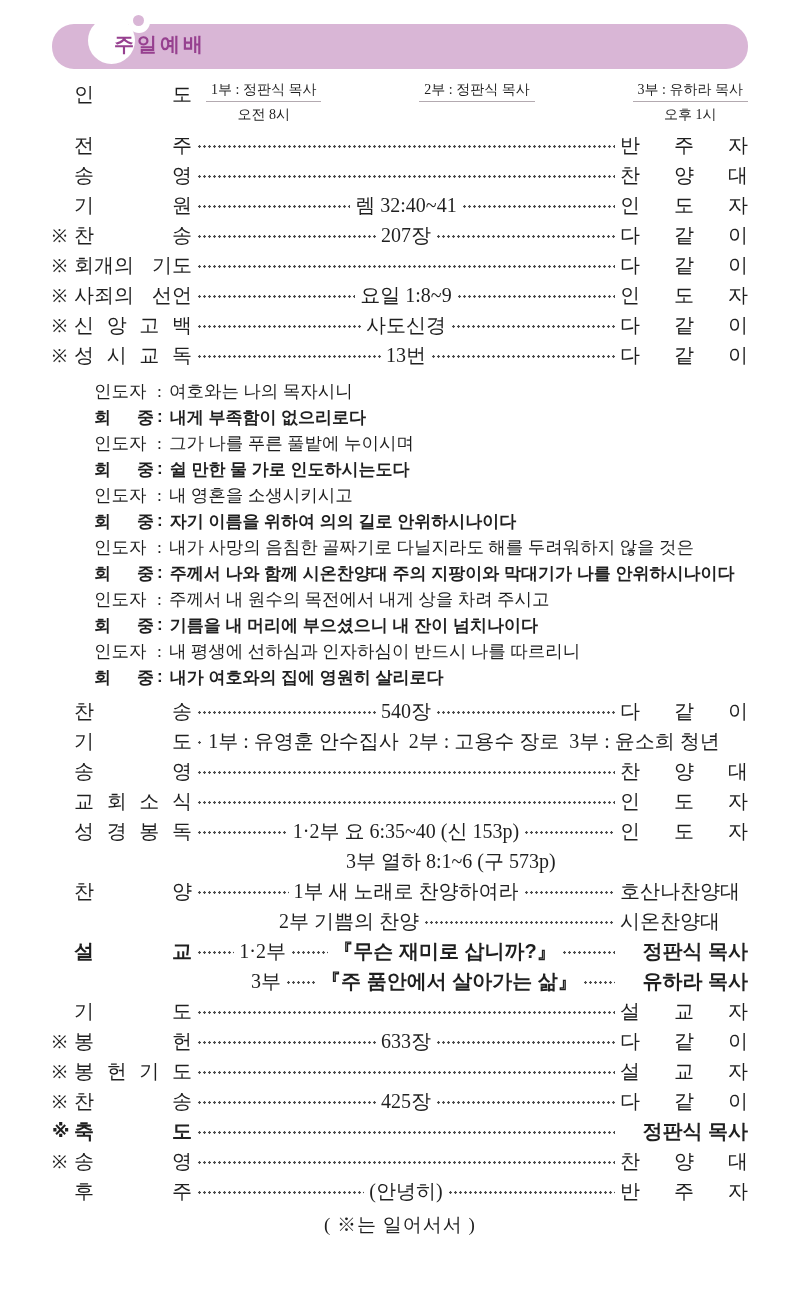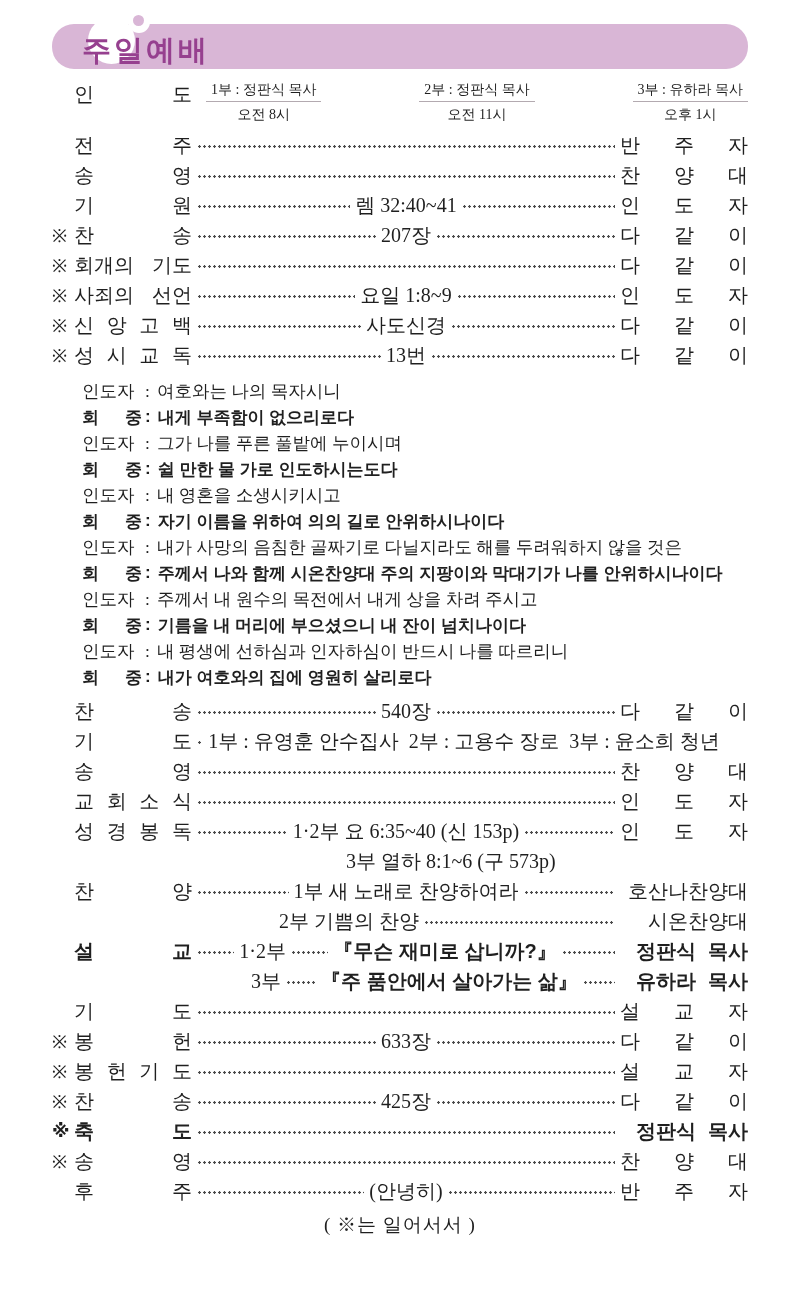--- a/index.html
+++ b/index.html
@@ -5,46 +5,46 @@
   :root { --bar:#d9b6d6; --title:#96408f; --dots:#4a4a4a; --ink:#1f1f1f; }
   * { box-sizing:border-box; margin:0; padding:0; }
   html,body { width:800px; height:1300px; overflow:hidden; background:#fff; }
   body { color:var(--ink); font-family:"Liberation Serif","DejaVu Serif",serif; }
   .page { padding:24px 52px 0; }
 
   .hbar { position:relative; height:45px; background:var(--bar); border-radius:22px; margin-bottom:12px; }
   .deco-c { position:absolute; left:36px; top:-7px; width:47px; height:47px; background:#fff; border-radius:50%; }
   .deco-r { position:absolute; left:76px; top:-13px; width:22px; height:22px; background:#fff; border-radius:50%; }
   .deco-ri { position:absolute; left:5px; top:4px; width:11px; height:11px; background:var(--bar); border-radius:50%; }
-  .htitle { position:absolute; left:30px; top:7px; z-index:2; font-family:"Liberation Sans","DejaVu Sans",sans-serif;
-            font-weight:800; font-size:29px; letter-spacing:3px; color:var(--title); }
+  .htitle { position:absolute; left:62px; top:7px; z-index:2; font-family:"Liberation Sans","DejaVu Sans",sans-serif;
+            font-weight:800; font-size:20px; letter-spacing:3px; color:var(--title); }
 
   .leaders { display:flex; align-items:flex-start; margin:2px 0 6px; }
   .marker { width:22px; flex:none; font-size:18px; }
   .label { width:118px; flex:none; display:flex; justify-content:space-between; font-size:20px; }
   .sessions { flex:1; display:flex; justify-content:space-between; padding-left:14px; }
   .session { text-align:center; font-size:14px; }
   .s-name { padding:0 5px 2px; border-bottom:1.5px solid #b3aab0; }
   .s-time { padding-top:4px; }
 
   .row { display:flex; align-items:center; height:30px; font-size:20px; }
   .lead { flex:1; align-self:stretch; margin:0 5px;
           background-image:radial-gradient(circle, var(--dots) 1.1px, rgba(0,0,0,0) 1.45px);
           background-size:5px 5px; background-repeat:repeat-x; background-position:0 56%; }
   .sp { flex:1; }
   .ctr { white-space:pre; }
   .gb { font-family:"Liberation Sans","DejaVu Sans",sans-serif; font-weight:700;text-align:right; }
   .right { width:128px; flex:none; font-size:20px; }
   .rj { display:flex; justify-content:space-between; }
-  .rr { text-align:right; white-space:nowrap;font-family:Liberation Mono, monospace; }
+  .rr { white-space:nowrap; }
   .bold .marker, .bold .label { font-family:"Liberation Sans","DejaVu Sans",sans-serif; font-weight:700; }
 
   .psalm { padding:8px 0 6px 30px; }
   .pline { display:flex; align-items:center; height:26px; font-size:17.5px; }
-  .speaker { width:60px; flex:none; display:flex; justify-content:space-between; }
+  .speaker { width:60px; flex:none; display:flex; justify-content:space-between;margin-left:12px; }
   .colon { padding:0 7px 0 3px; }
   .pb { font-family:"Liberation Sans","DejaVu Sans",sans-serif; font-weight:700; font-size:17px; }
 
   .hymn { text-align:center; font-size:19px; line-height:26px; padding-right:70px; }
   .footer { text-align:center; font-size:19px; margin-top:6px; letter-spacing:1px; }
 </style>
 </head>
 <body>
 
 <div class="page">
@@ -63,21 +63,20 @@
         <span>인</span>
         <span>도</span>
       </div>
       <div class="sessions">
         <div class="session">
           <div class="s-name">1부 : 정판식 목사</div>
           <div class="s-time">오전 8시</div>
         </div>
         <div class="session">
           <div class="s-name">2부 : 정판식 목사</div>
-          <div class="s-time">오전 11시</div>
         </div>
         <div class="session">
           <div class="s-name">3부 : 유하라 목사</div>
           <div class="s-time">오후 1시</div>
         </div>
       </div>
     </div>
 
   <div id="order1">
       <div class="row">

